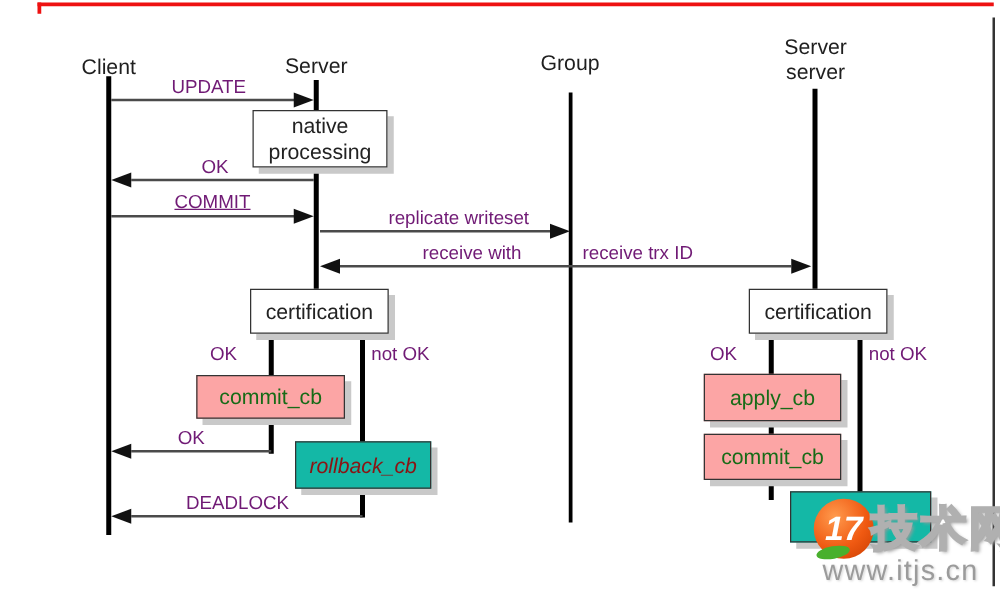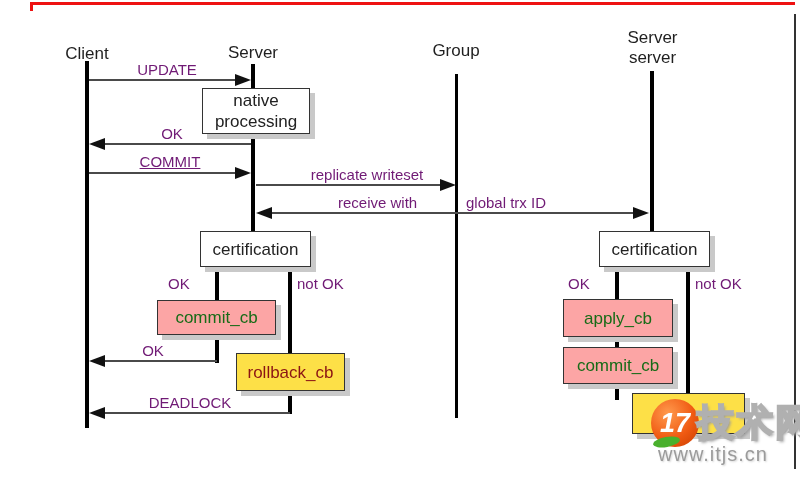--- a/index.html
+++ b/index.html
@@ -14,35 +14,35 @@
   .ah-l{border-top:6px solid transparent;border-bottom:6px solid transparent;border-right:16px solid #111;}
   
   .lbl{position:absolute;font-size:15px;text-align:center;white-space:nowrap;color:#701a75;}
   .lbl.left{text-align:left;} .lbl.right{text-align:left;}
   .title{position:absolute;font-size:17px;text-align:center;color:#1f1f1f;line-height:20px;}
   
   .box{position:absolute;background:#fff;border:1px solid #333;box-shadow:5px 5px 0 #c9c9c9;
        display:flex;flex-direction:column;align-items:center;justify-content:center;
        font-size:17px;text-align:center;line-height:21px;color:#222;}
   .box.green{background:#fca5a5;color:#176b17;}
-  .box.red{background:#fde047;color:#8b1414;}
+  .box.red{background:#14b8a6;color:#8b1414;font-style:italic;}
   
   .topline{position:absolute;background:#ee1111;}
   .rightline{position:absolute;background:#333;}
   
   .wm-circle{position:absolute;left:651px;top:399px;width:48px;height:48px;border-radius:50%;
      background:radial-gradient(circle at 35% 30%, #ff9a4d 0%, #f05a12 55%, #c83c00 100%);
      display:flex;align-items:center;justify-content:center;
      font-style:italic;font-weight:bold;font-size:27px;color:#fff;z-index:30;}
   .wm-leaf{position:absolute;left:653px;top:437px;width:27px;height:10px;border-radius:50%;
      background:#49b02d;transform:rotate(-10deg);z-index:31;}
   .wm-site{position:absolute;left:697px;top:398px;font-size:37px;font-weight:bold;color:#fff;
      -webkit-text-stroke:2px #b0b0b0;text-shadow:2px 2px 3px #9c9c9c;letter-spacing:2px;
      z-index:30;white-space:nowrap;}
-  .wm-url{position:absolute;left:658px;top:443px;font-size:20px;color:#9b9b9b;
+  .wm-url{position:absolute;left:658px;top:443px;font-size:23px;color:#9b9b9b;
      text-shadow:1px 1px 2px #d5d5d5;letter-spacing:1px;z-index:30;white-space:nowrap;}
 </style>
 </head>
 <body>
 
 <div class="stage">
 
   <div class="topline" style="left:30px;top:2px;width:765px;height:3px;"></div>
   <div class="topline" style="left:30px;top:2px;width:3px;height:9px;"></div>
   <div class="rightline" style="left:794px;top:14px;width:2px;height:455px;"></div>
@@ -78,21 +78,21 @@
   <div class="lbl" style="left:110px;top:153px;width:120px;text-decoration:underline;">COMMIT</div>
 
   <div class="aline" style="left:256px;top:184px;width:185px;"></div>
   <div class="ah ah-r" style="left:440px;top:179px;"></div>
   <div class="lbl" style="left:292px;top:166px;width:150px;text-align:center;">replicate writeset</div>
 
   <div class="aline" style="left:272px;top:212px;width:361px;"></div>
   <div class="ah ah-l" style="left:256px;top:207px;"></div>
   <div class="ah ah-r" style="left:633px;top:207px;"></div>
   <div class="lbl right" style="left:338px;top:194px;width:112px;">receive with</div>
-  <div class="lbl left" style="left:466px;top:194px;width:120px;">global trx ID</div>
+  <div class="lbl left" style="left:466px;top:194px;width:120px;">receive trx ID</div>
 
   <div class="aline" style="left:105px;top:360px;width:112px;"></div>
   <div class="ah ah-l" style="left:89px;top:355px;"></div>
   <div class="lbl" style="left:133px;top:342px;width:40px;">OK</div>
 
   <div class="aline" style="left:105px;top:412px;width:185px;"></div>
   <div class="ah ah-l" style="left:89px;top:407px;"></div>
   <div class="lbl" style="left:130px;top:394px;width:120px;">DEADLOCK</div>
 
   <div class="lbl right" style="left:168px;top:275px;width:40px;">OK</div>

